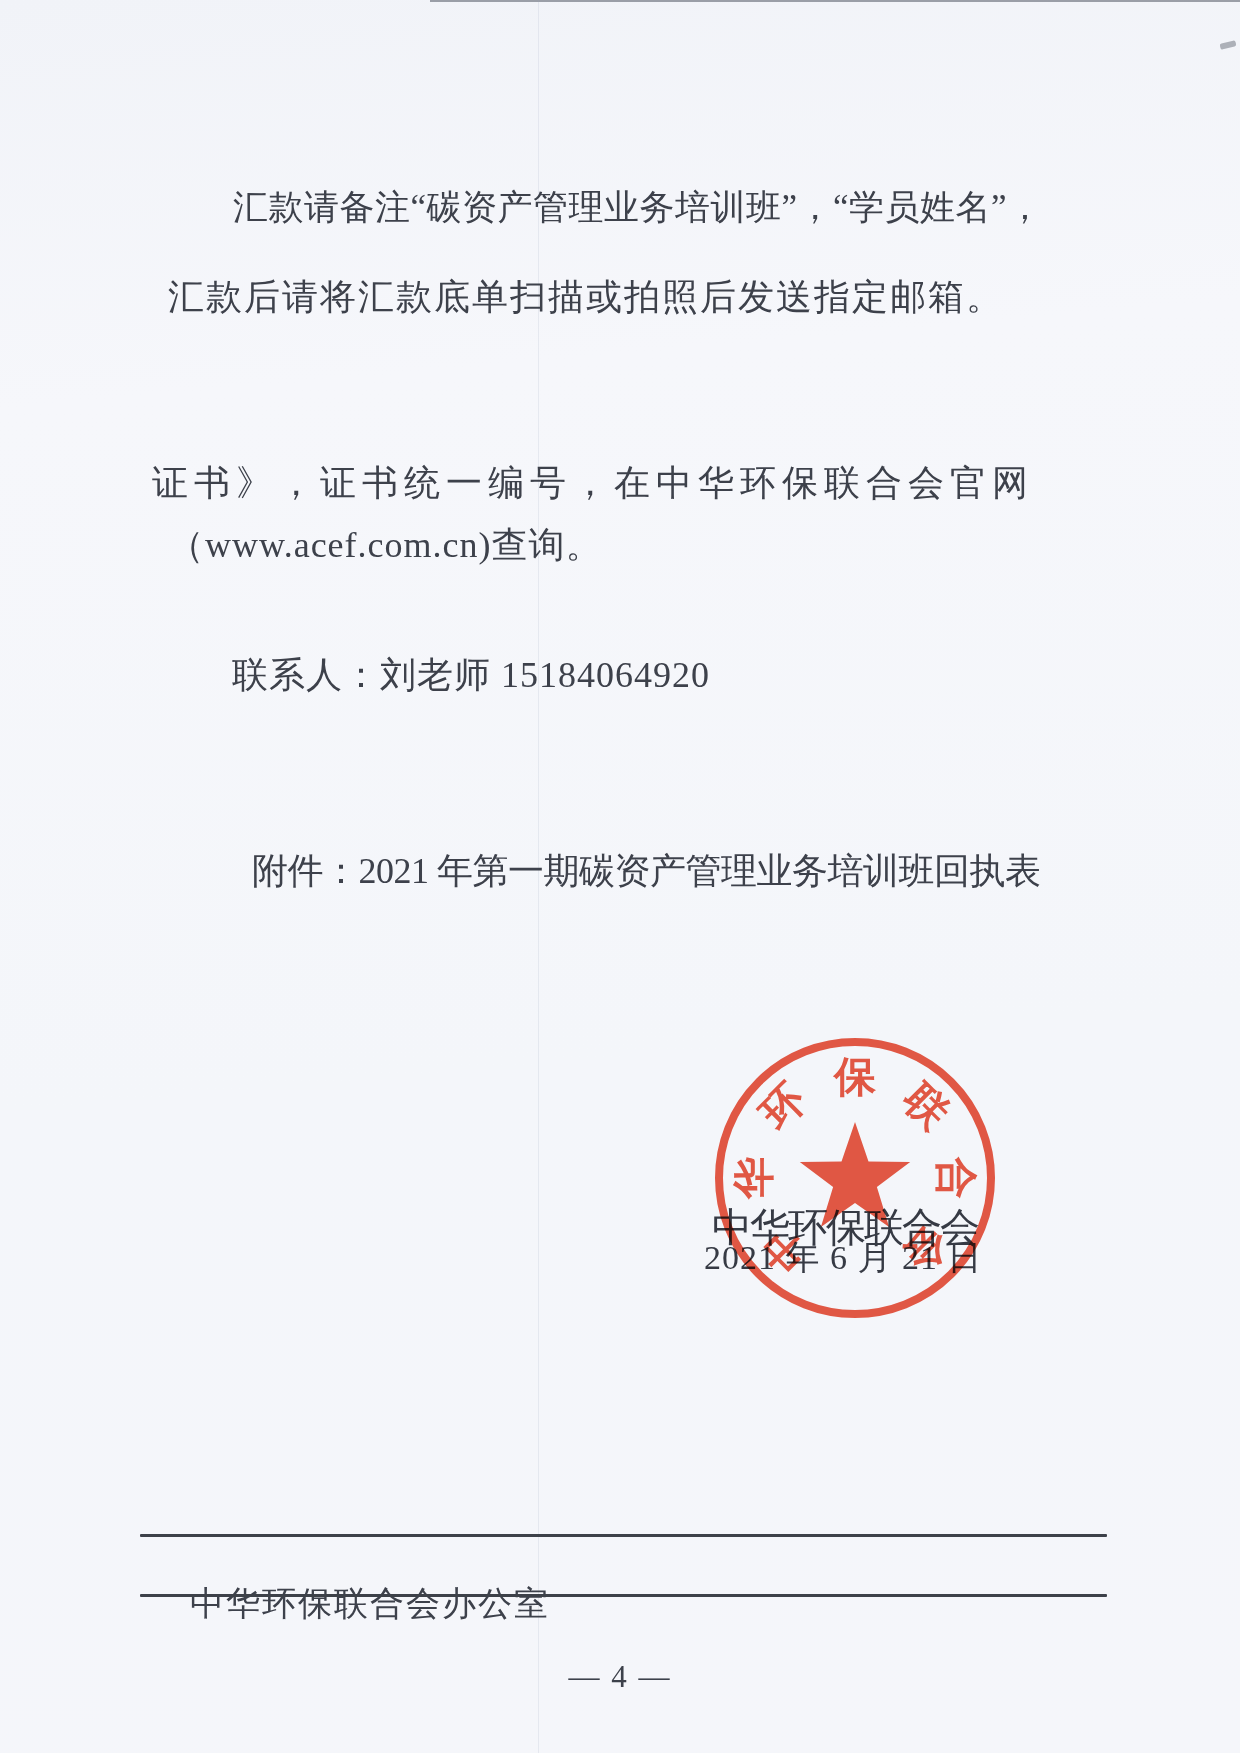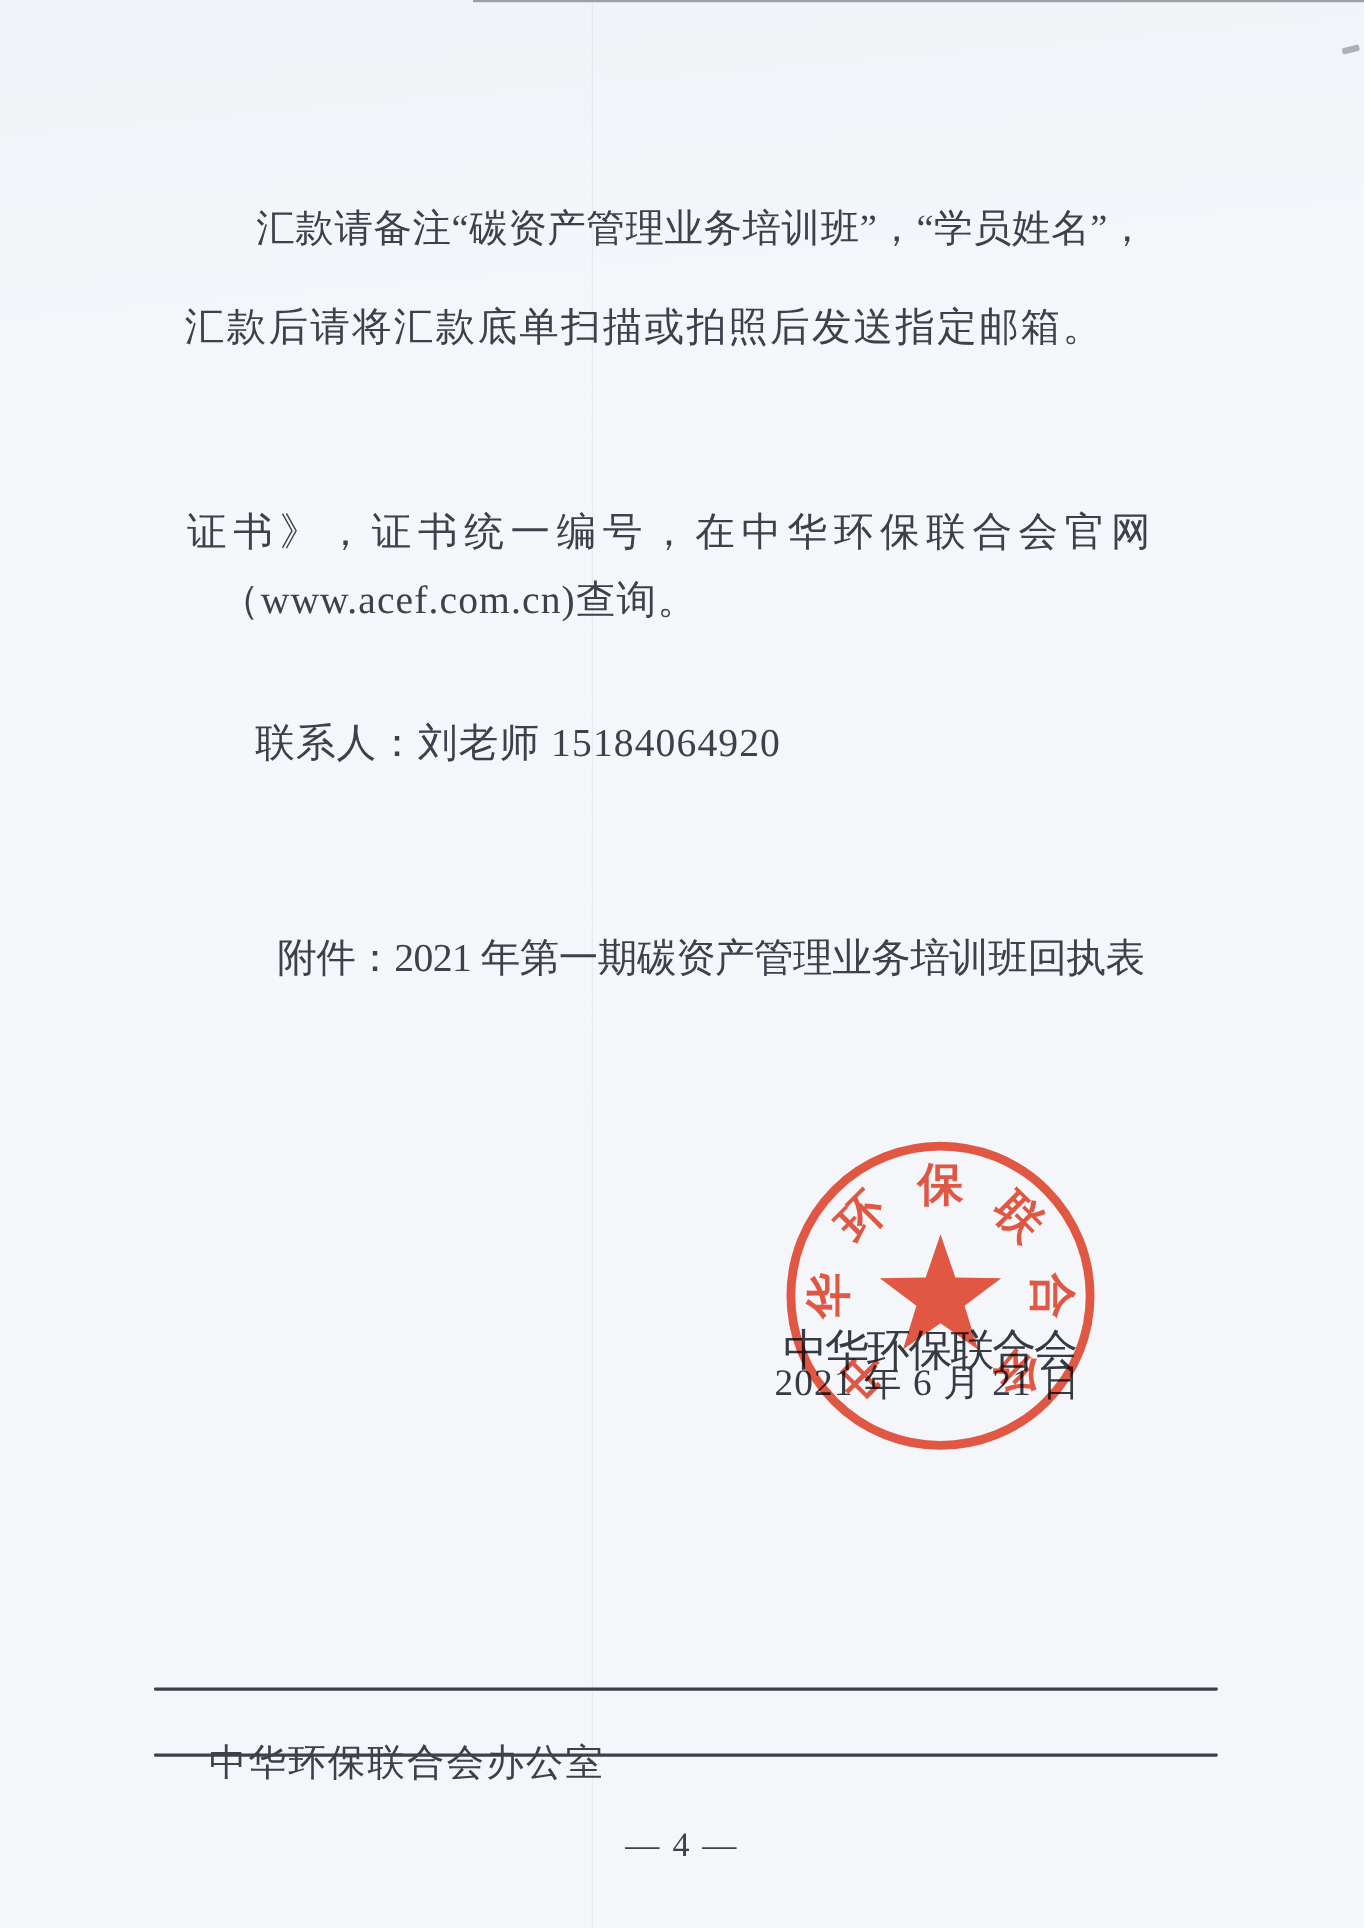--- a/index.html
+++ b/index.html
@@ -17,22 +17,22 @@
     position:absolute;
     white-space:nowrap;
     font-size:36px;
     line-height:1.18;
     color:#3d414b;
   }
   .l1{top:152px;left:233px;font-size:35px;letter-spacing:0.5px;}
   .l2{top:240px;left:168px;letter-spacing:2px;}
   .heading{top:293px;left:248px;letter-spacing:-3px;}
   .p2l1{top:360px;left:234px;letter-spacing:0.2px;}
-  .p2l2{top:426px;left:170px;letter-spacing:6px;}
-  .p2l3{top:488px;left:168px;letter-spacing:1px;margin-left:32px;}
+  .p2l2{top:426px;left:152px;letter-spacing:6px;}
+  .p2l3{top:488px;left:168px;letter-spacing:1px;}
   .c1{top:618px;left:232px;letter-spacing:1px;}
   .c2{top:686px;left:328px;letter-spacing:1px;}
   .attach{top:814px;left:216px;letter-spacing:-0.5px;margin-left:36px;}
 
   .sig-org{top:1164px;left:712px;font-size:40px;letter-spacing:-2px;color:#363a44;}
   .sig-date{top:1204px;left:704px;font-size:34px;letter-spacing:1px;color:#363a44;}
 
   .footer-rule{
     position:absolute;left:140px;width:967px;height:3px;
     background:#3d4149;border-radius:1px;

